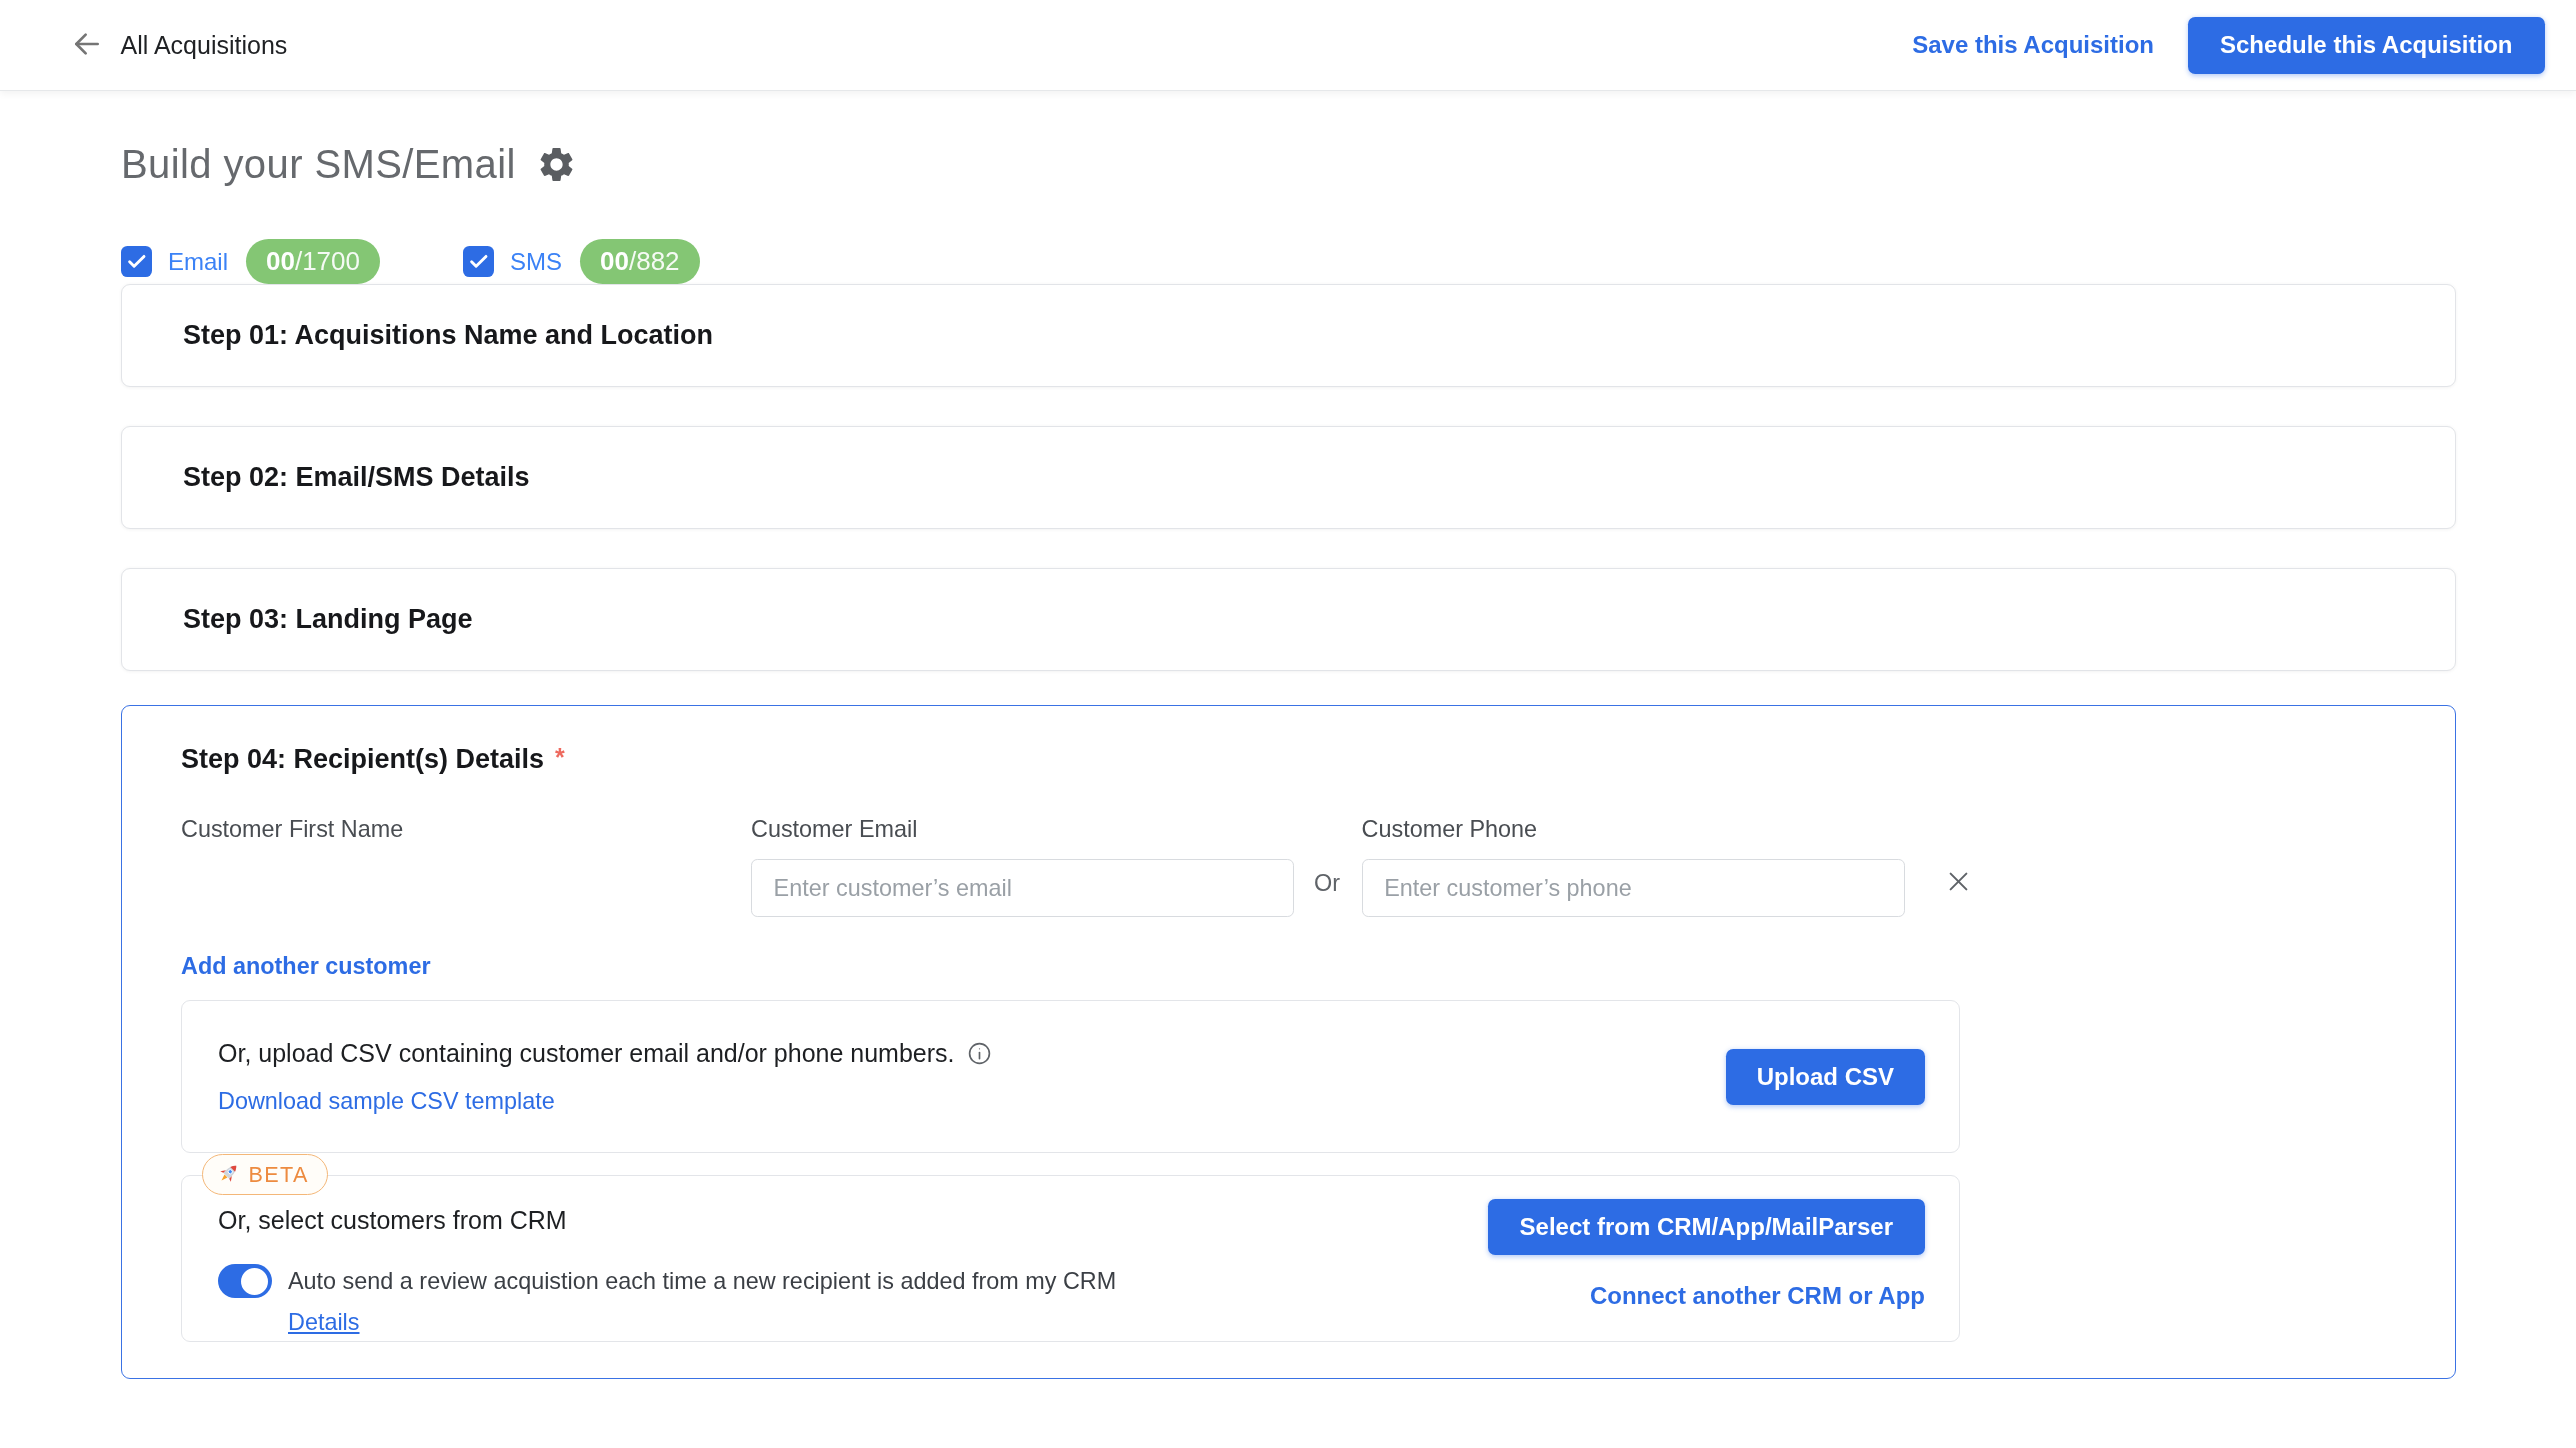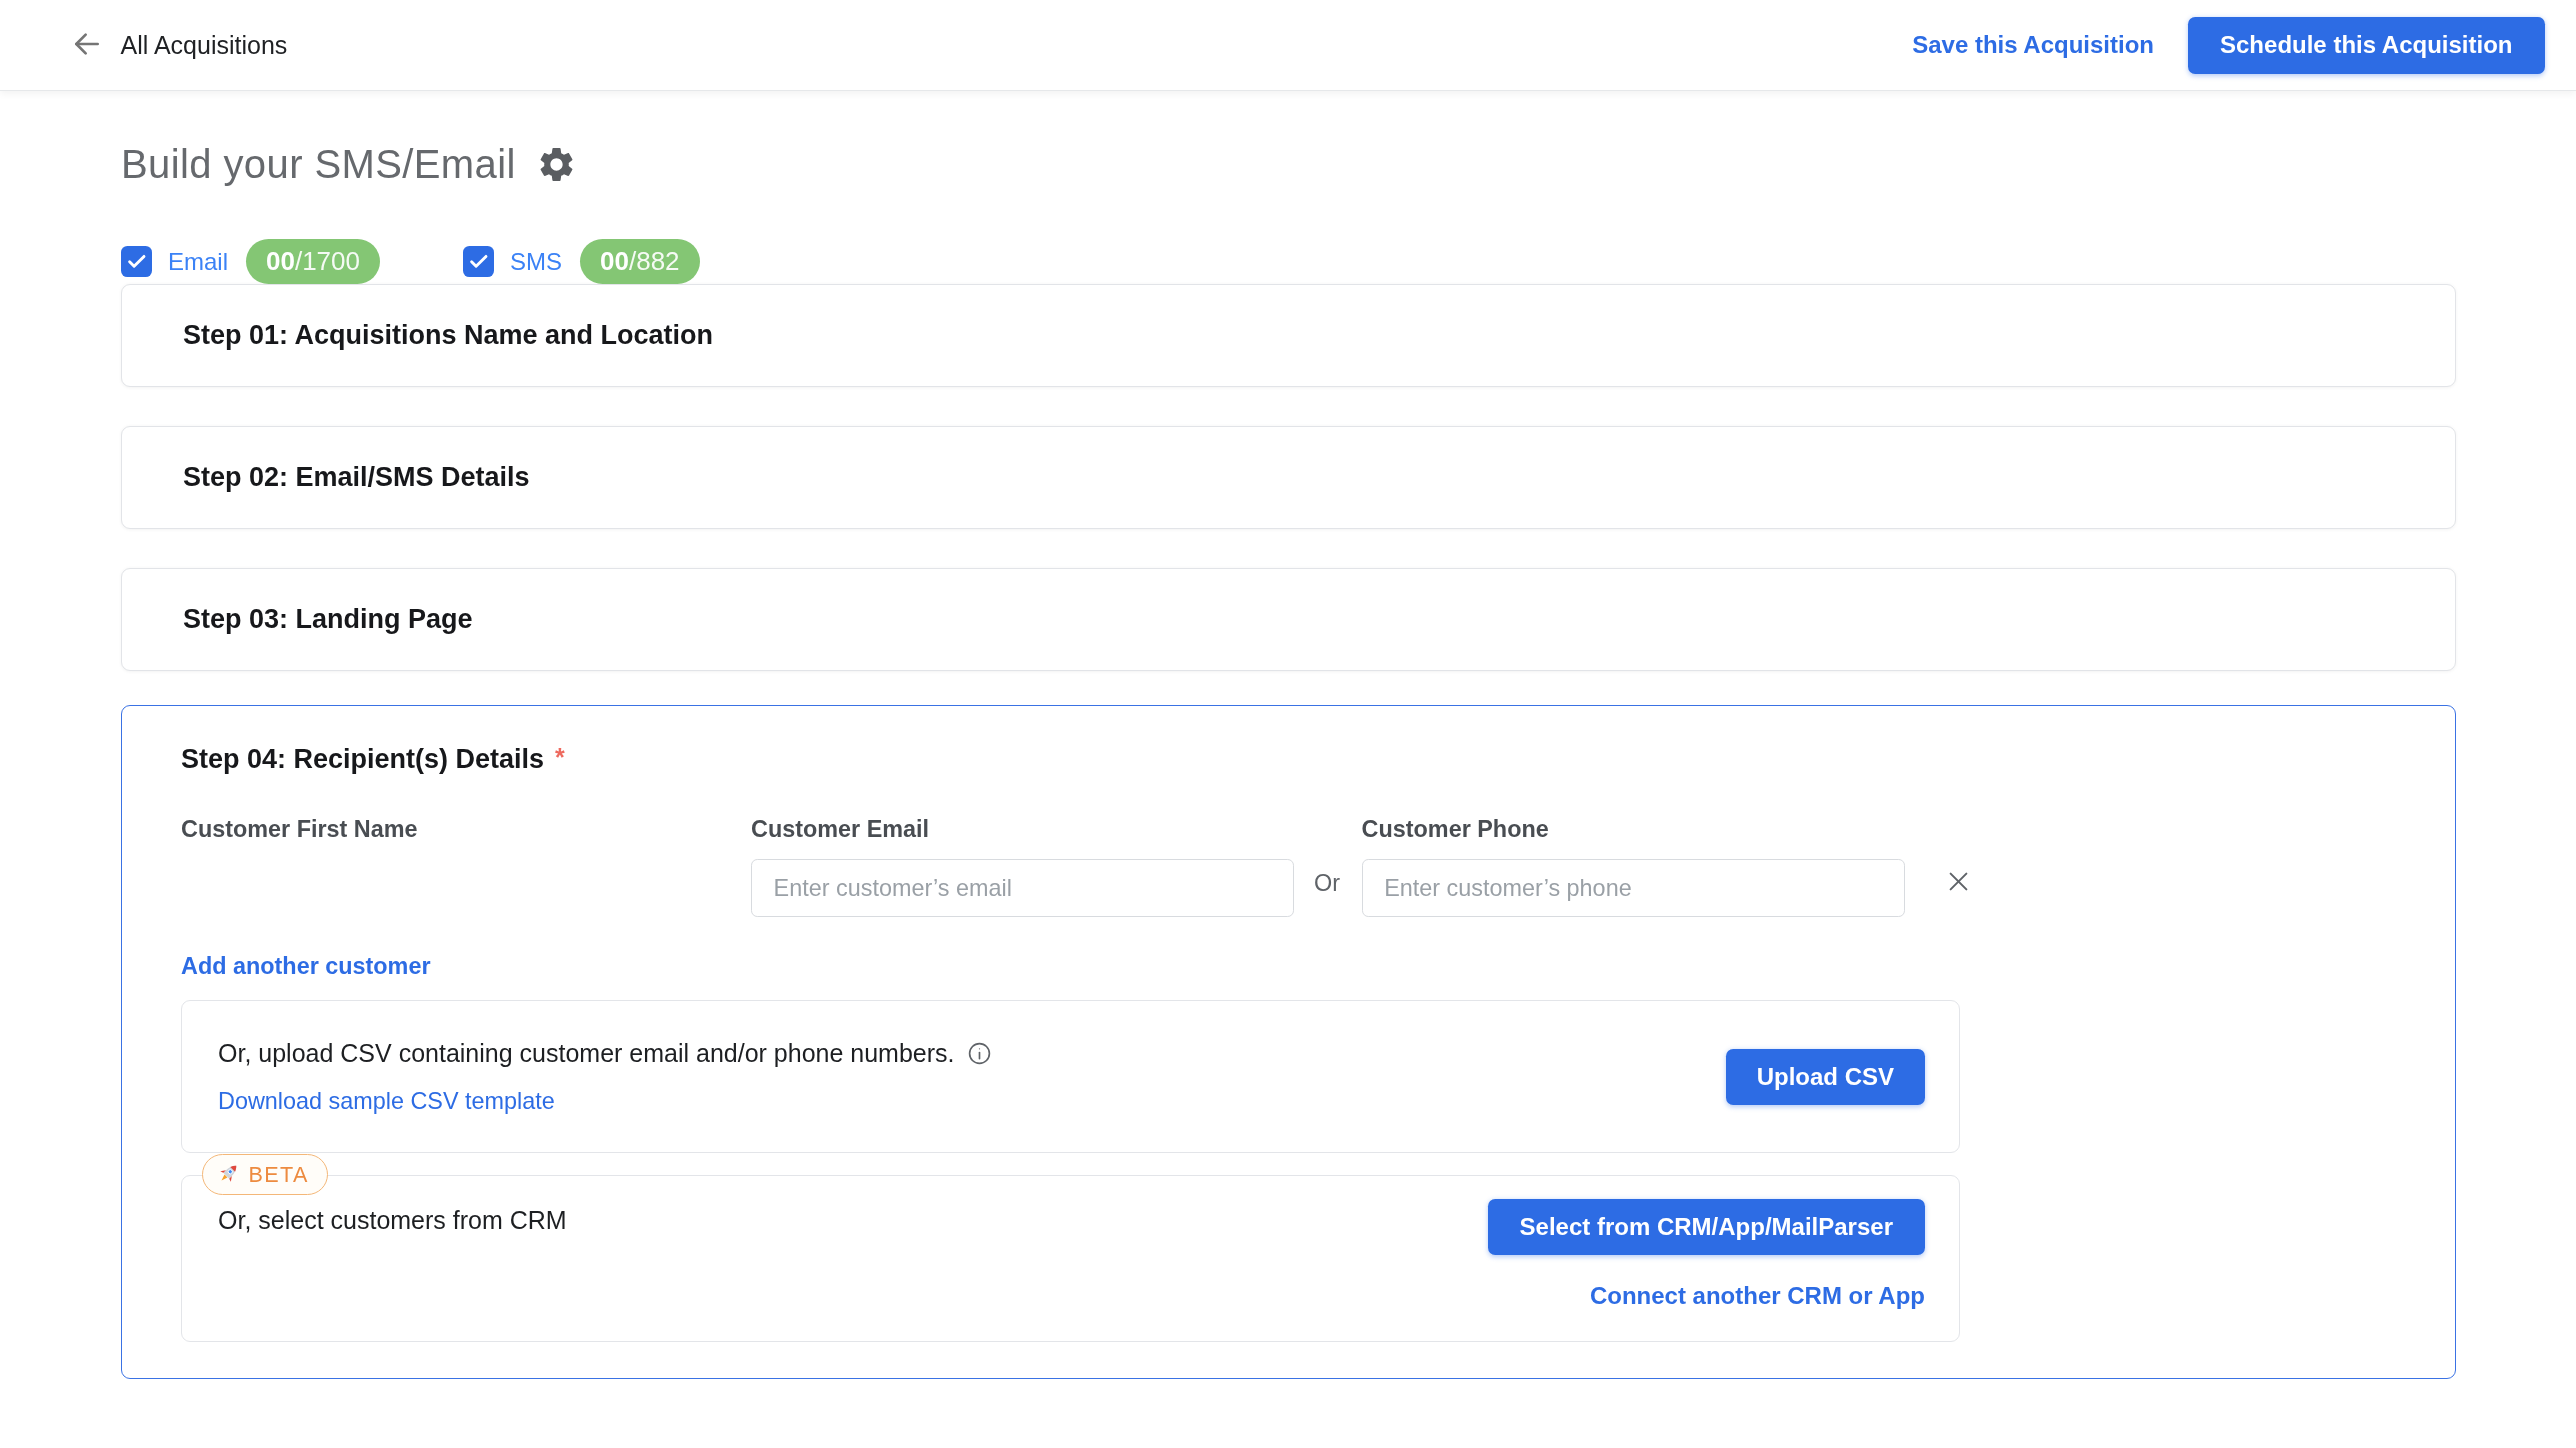--- a/index.html
+++ b/index.html
@@ -43,21 +43,21 @@
   .card.collapsed + .card.collapsed { margin-top:39px; }
   .card-title { font-size:27px; font-weight:700; color:#17181b; }
 
   .card.expanded { margin-top:34px; border:1.8px solid #3a72e4; padding:38px 59px 36px 59px; box-shadow:none; }
   .step4-title-row { display:flex; align-items:baseline; }
   .required-mark { margin-left:10.8px; color:#ee6a5f; font-size:25px; font-weight:700; position:relative; top:-1.8px; }
 
   .fields-row { margin-top:41px; display:flex; align-items:flex-start; }
   .field { width:543px; }
   .field + .field { margin-left:27px; }
-  .field-label { font-size:23.4px; font-weight:700; color:#494d52; }
+  .field-label { font-size:23.4px; font-weight:400; color:#494d52; }
   .field input { margin-top:16px; width:100%; height:58px; border:0.9px solid #d8dbdf; border-radius:6.3px;
     padding:0 21.6px; font-size:23.4px; font-family:"Liberation Sans",sans-serif; color:#1c1e21; outline:none; }
   .field input::placeholder { color:#9aa0a6; }
   .or-sep { align-self:flex-start; margin:0 21.6px; padding-top:54px; font-size:23.4px; color:#5f6368; }
   .or-sep-left { margin-left:20px; }
   .remove-row { align-self:flex-start; margin-left:40px; padding-top:52px; background:none; border:none; cursor:pointer; }
 
   .add-link { display:inline-block; margin-top:36px; font-size:23.4px; font-weight:700; color:#2d6ce4;
     text-decoration:none; cursor:pointer; }
 
@@ -212,20 +212,29 @@
               <path d="M8 11.5 L4.8 16 L8 15 Z" fill="#e0483d"></path>
               <path d="M16 11.5 L19.2 16 L16 15 Z" fill="#e0483d"></path>
               <path d="M10 15.4 L12 21.5 L14 15.4 Z" fill="#f6a12c"></path>
             </g>
           </svg>
         </span>
         <span class="beta-text">BETA</span>
       </div>
       <div class="crm-left">
         <div class="crm-text">Or, select customers from CRM</div>
+        <div class="toggle-row">
+          <div class="toggle">
+              <div class="knob"></div>
+            </div>
+          <div class="toggle-texts">
+            <div class="toggle-label">Auto send a review acquistion each time a new recipient is added from my CRM</div>
+            <a class="details-link">Details</a>
+          </div>
+        </div>
       </div>
       <div class="crm-right">
         <button class="btn btn-primary select-crm-btn">Select from CRM/App/MailParser</button>
         <a class="connect-link">Connect another CRM or App</a>
       </div>
     </div>
   </div>
 </main>
 
 

